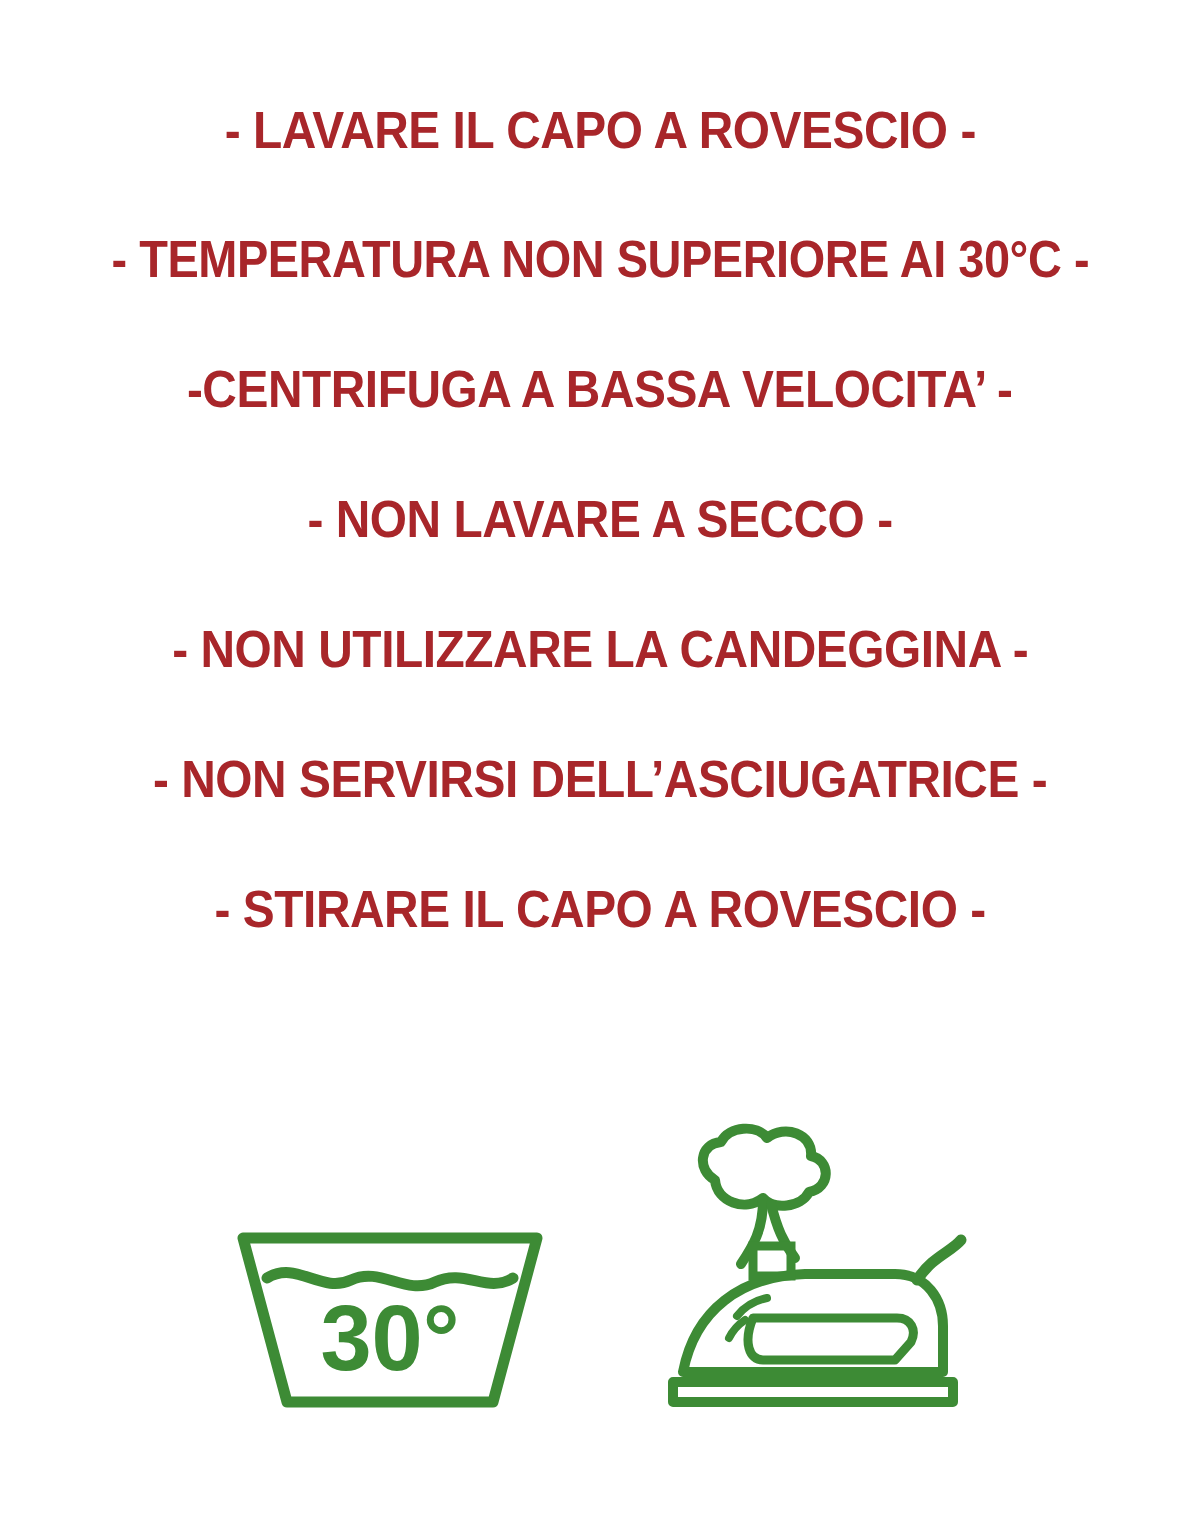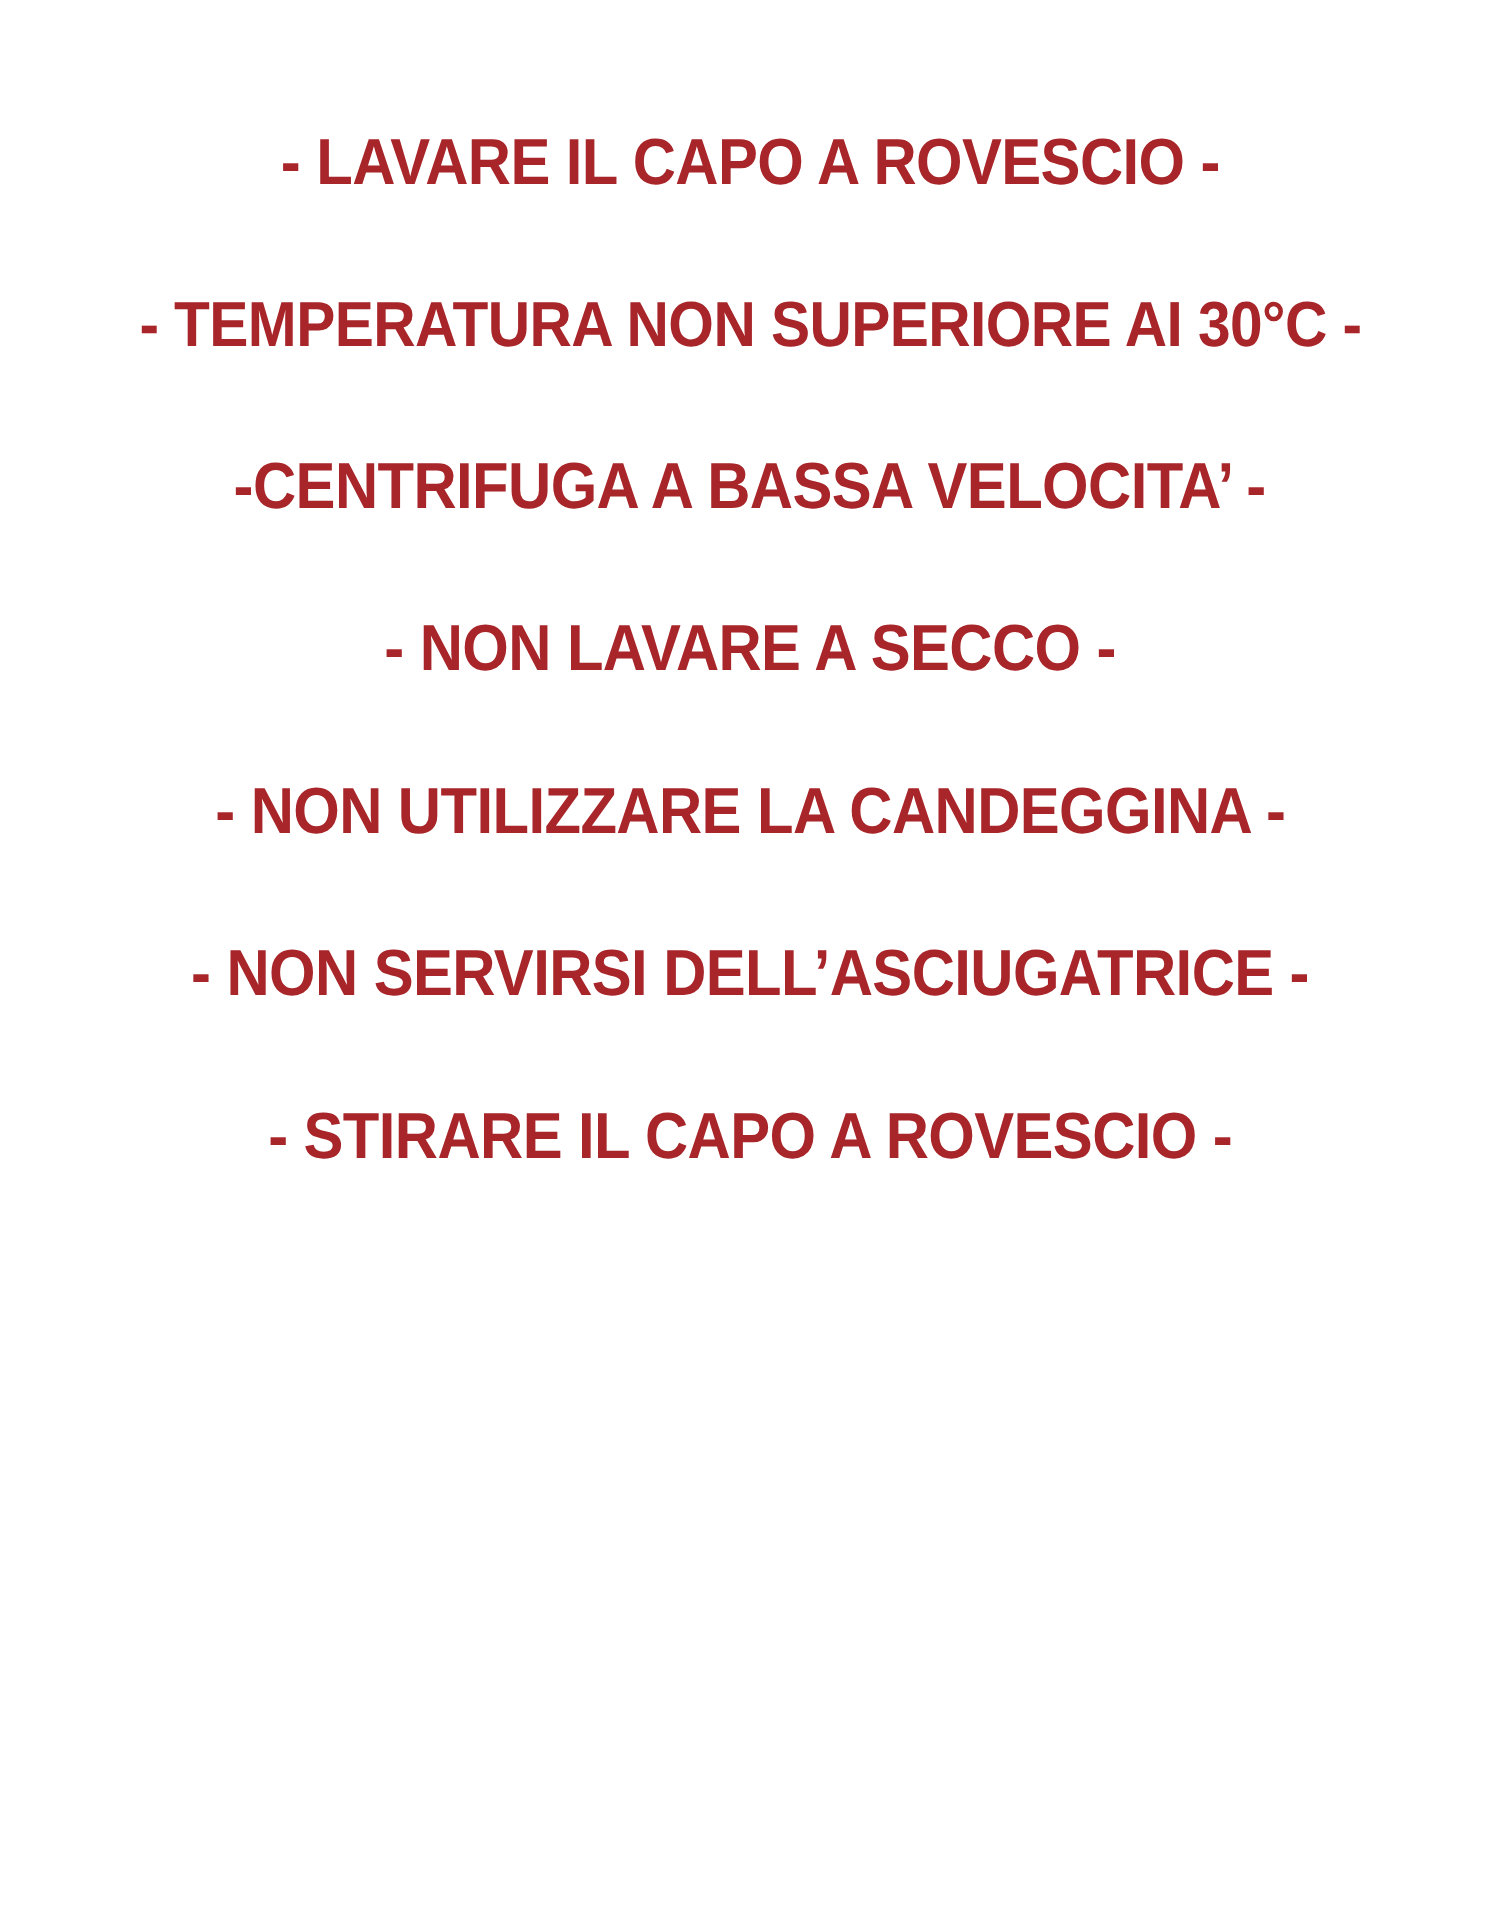--- a/index.html
+++ b/index.html
@@ -68,13 +68,52 @@
   <div class="instructions">
     <p class="line l1">-  LAVARE IL CAPO A ROVESCIO -</p>
     <p class="line l2">- TEMPERATURA NON SUPERIORE AI 30°C -</p>
     <p class="line l3">-CENTRIFUGA A BASSA VELOCITA’ -</p>
     <p class="line l4">- NON LAVARE A SECCO -</p>
     <p class="line l5">- NON UTILIZZARE LA CANDEGGINA -</p>
     <p class="line l6">- NON SERVIRSI DELL’ASCIUGATRICE -</p>
     <p class="line l7">- STIRARE IL CAPO A ROVESCIO -</p>
   </div>
 
+  <div class="symbols">
+
+    <svg class="symbol" width="330" height="200" viewBox="0 0 330 200" fill="none" aria-hidden="true">
+      <path d="M18 18 L312 18 L268 182 L62 182 Z" stroke="#3d8b35" stroke-width="11" stroke-linejoin="round" fill="none"></path>
+      <path d="M42 58 C 72 40, 96 74, 126 60 C 156 46, 180 76, 210 62 C 240 48, 262 74, 288 58" stroke="#3d8b35" stroke-width="11" stroke-linecap="round" fill="none"></path>
+      <text x="165" y="150" text-anchor="middle" font-family="'Liberation Sans', sans-serif" font-size="92" font-weight="bold" fill="#3d8b35">30°</text>
+    </svg>
+
+    <svg class="symbol" width="330" height="300" viewBox="0 0 330 300" fill="none" aria-hidden="true">
+
+      <path d="M70 60
+               C 52 50, 54 24, 76 22
+               C 84 6, 112 4, 122 18
+               C 140 4, 168 14, 166 36
+               C 186 40, 186 68, 164 72
+               C 156 88, 128 90, 118 78
+               C 100 92, 72 82, 70 60 Z" stroke="#3d8b35" stroke-width="10" stroke-linejoin="round" fill="none"></path>
+      <path d="M118 80 C 118 110, 108 126, 96 144" stroke="#3d8b35" stroke-width="10" stroke-linecap="round" fill="none"></path>
+      <path d="M126 84 C 132 108, 138 122, 150 138" stroke="#3d8b35" stroke-width="10" stroke-linecap="round" fill="none"></path>
+
+      <path d="M38 252
+               C 50 190, 96 156, 160 154
+               L 250 154
+               C 282 154, 298 180, 298 206
+               L 298 252 Z" stroke="#3d8b35" stroke-width="10" stroke-linejoin="round" fill="none"></path>
+
+      <path d="M108 198 L 252 198 C 266 198, 272 210, 266 222 L 250 240 L 118 240 C 104 240, 98 222, 108 198 Z" stroke="#3d8b35" stroke-width="9" stroke-linejoin="round" fill="none"></path>
+
+      <rect x="108" y="126" width="38" height="30" stroke="#3d8b35" stroke-width="9" fill="none"></rect>
+
+      <path d="M272 160 C 288 136, 306 132, 316 120" stroke="#3d8b35" stroke-width="11" stroke-linecap="round" fill="none"></path>
+
+      <path d="M28 262 L 308 262 L 308 282 L 28 282 Z" stroke="#3d8b35" stroke-width="10" stroke-linejoin="round" fill="none"></path>
+
+      <path d="M92 196 C 100 186, 112 180, 122 178" stroke="#3d8b35" stroke-width="8" stroke-linecap="round" fill="none"></path>
+      <path d="M84 218 C 88 210, 94 204, 100 200" stroke="#3d8b35" stroke-width="8" stroke-linecap="round" fill="none"></path>
+    </svg>
+
+  </div>
 </div>
 
 </body></html>

